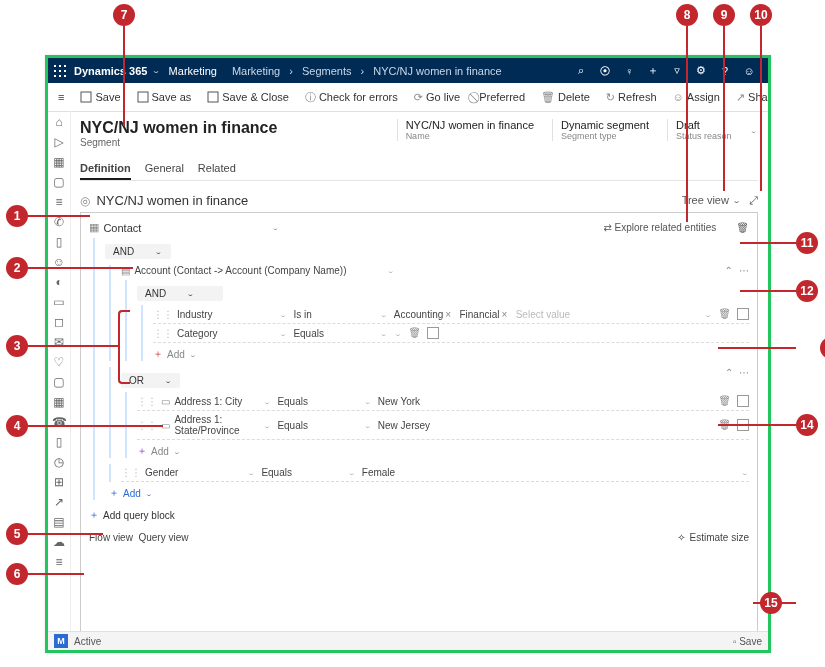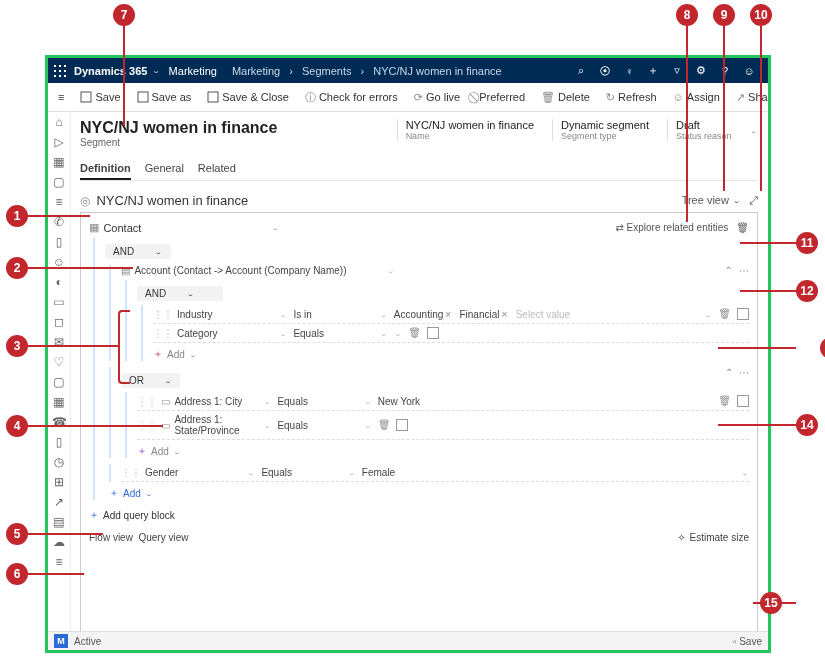--- a/index.html
+++ b/index.html
@@ -206,21 +206,21 @@
   gap: 4px;
 }
 .block-head .chev {
   margin-left: 130px;
   color: #888;
   font-size: 10px;
 }
 .block-head .right {
   margin-left: auto;
   display: flex;
-  gap: 8px;
+  gap: 20px;
   color: #555;
   font-size: 10px;
 }
 .op-chip {
   display: inline-flex;
   align-items: center;
   gap: 20px;
   background: #f3f3f3;
   border-radius: 2px;
   padding: 2px 8px;
@@ -740,20 +740,21 @@
               
               <div class="row">
                 <span class="field">
                     <span style="color:#bbb;">⋮⋮</span> 
                     <span style="color:#888;">▭</span> 
                     <span>Address 1: State/Province</span>
                   </span>
                 <span class="chev chevd">⌄</span>
                 <span class="op">Equals</span>
                 <span class="chev chevd">⌄</span>
+                <span class="val">New Jersey</span>
                 <span class="actions">
                   <span>🗑</span>
                   <span class="cb"></span>
                 </span>
               </div>
 
               <div class="add-row purple">
                 <span class="plus">＋</span> 
                   <span>Add</span> 
                   <span class="chevd">⌄</span>

